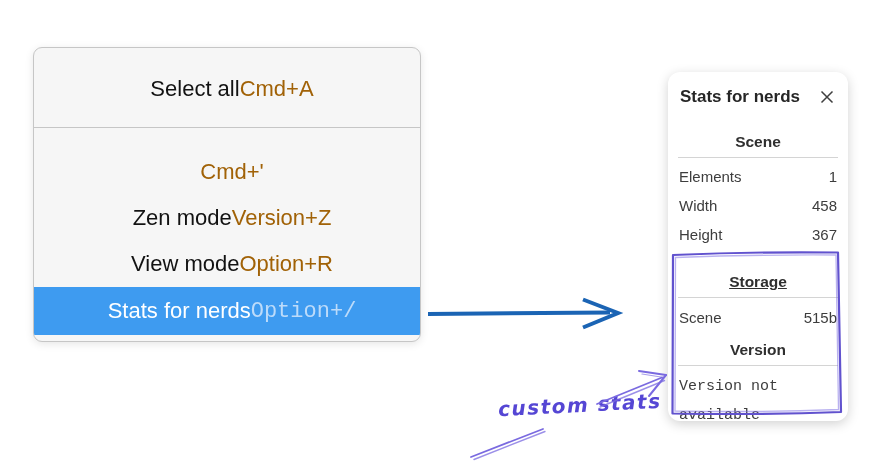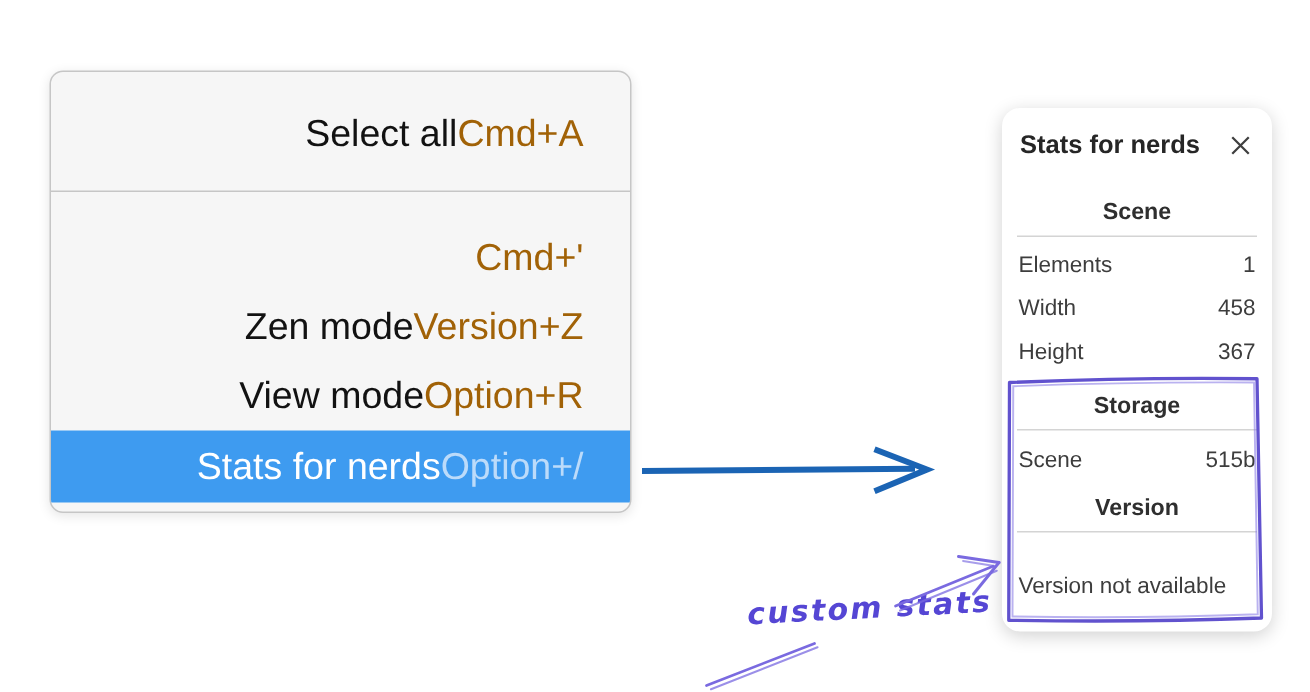--- a/index.html
+++ b/index.html
@@ -18,32 +18,32 @@
     width: 388px; height: 295px;
     background: #f6f6f6;
     border: 1px solid #c6c6c6;
     border-radius: 9px;
     overflow: hidden;
     box-shadow: 0 2px 8px rgba(0,0,0,0.10);
   }
   .menu-group-1 { padding-top: 11px; padding-bottom: 8px; }
   .menu-group-2 { padding-top: 21px; }
   .menu-row {
-    display: flex; align-items: center; justify-content: flex-end;
+    display: flex; align-items: center; justify-content: center;
     padding: 0 31px 0 41px;
-    font-size: 25px;
+    font-size: 22px;
     height: 46px;
     cursor: default;
   }
   .menu-row.tall { height: 60px; }
   .menu-row .mi-label { color: #121212; }
   .menu-row .mi-shortcut { color: #a16207; }
   .menu-row.highlighted { background: #3e9bf0; height: 48px; }
   .menu-row.highlighted .mi-label { color: #ffffff; }
-  .menu-row.highlighted .mi-shortcut { color: #bcdbfa; }
+  .menu-row.highlighted .mi-shortcut { color: #bcdbfa; font-family: Liberation Mono, monospace; }
   .menu-divider { border: 0; border-top: 1px solid #c6c6c6; }
 
   
   .stats-panel {
     position: absolute;
     left: 668px; top: 72px;
     width: 180px; height: 349px;
     background: #ffffff;
     border-radius: 12px;
     box-shadow: 0 3px 12px rgba(0,0,0,0.18);
@@ -60,31 +60,31 @@
     background: none; border: none; cursor: pointer;
     width: 18px; height: 18px; padding: 0;
     display: flex; align-items: center; justify-content: center;
   }
   .sp-heading {
     text-align: center; font-weight: bold;
     font-size: 15.5px; color: #2f2f2f;
     height: 20px; line-height: 20px;
   }
   .sp-h-scene   { margin-top: 24px; }
-  .sp-h-storage { margin-top: 12px; }
+  .sp-h-storage { margin-top: 23px; text-decoration: underline; }
   .sp-h-version { margin-top: 7px; }
   .sp-hr { border: 0; border-top: 1px solid #d4d4d4; margin: 5px 0 4px 0; }
   .sp-row {
     display: flex; justify-content: space-between; align-items: center;
     font-size: 15px; line-height: 29px; height: 29px;
     padding: 0 1px;
     text-align: right;
   }
   .sp-row-storage { height: 31px; line-height: 31px; }
-  .sp-note { font-size: 15px; line-height: 29px; margin-top: 21px; padding: 0 1px; }
+  .sp-note { font-size: 15px; line-height: 29px; margin-top: 6px; padding: 0 1px; font-family: Liberation Mono, monospace; }
 
   
   .annotation-text {
     position: absolute;
     left: 498px; top: 393px;
     font-family: "DejaVu Sans", sans-serif;
     font-style: italic;
     font-weight: bold;
     font-size: 20px;
     letter-spacing: 1.5px;

